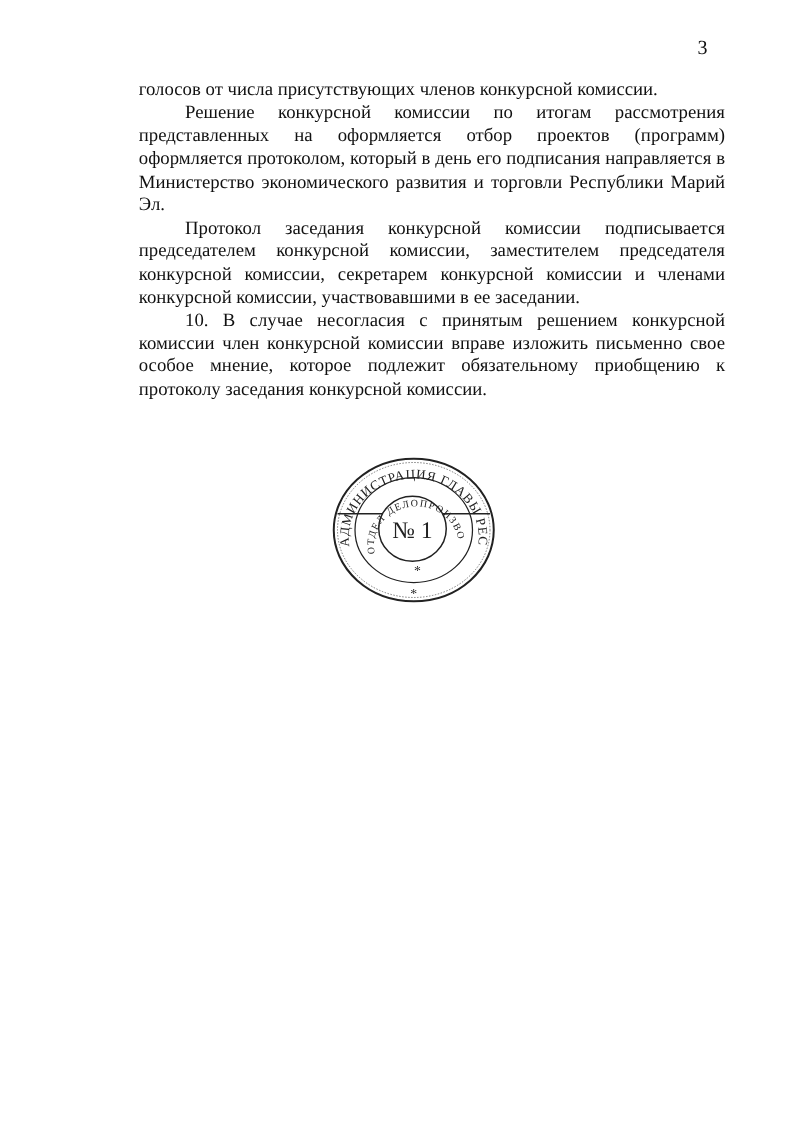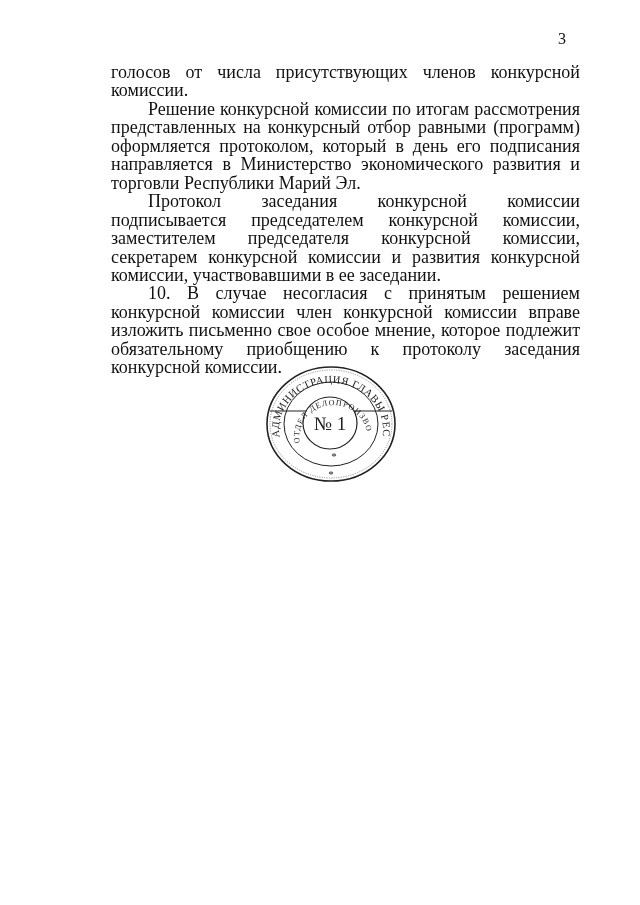--- a/index.html
+++ b/index.html
@@ -20,21 +20,21 @@
       left: 558px;
       top: 30px;
       font-size: 16px;
       line-height: 18px;
     }
     .body-text {
       position: absolute;
       left: 111px;
       top: 63px;
       width: 469px;
-      font-size: 18px;
+      font-size: 15px;
       line-height: 18.45px;
     }
     .body-text p {
       margin: 0;
       text-align: justify;
       text-align-last: left;
       text-indent: 37px;
     }
     .body-text p.no-indent {
       text-indent: 0;
@@ -56,22 +56,22 @@
       fill: #222222;
     }
   </style>
 </head>
 <body>
 
 <div class="page-number">3</div>
 
 <div class="body-text">
   <p class="no-indent">голосов от числа присутствующих членов конкурсной комиссии.</p>
-  <p>Решение конкурсной комиссии по итогам рассмотрения представленных на конкурсный отбор равными (программ) оформляется протоколом, который в день его подписания направляется в Министерство экономического развития и торговли Республики Марий Эл.</p>
-  <p>Протокол заседания конкурсной комиссии подписывается председателем конкурсной комиссии, заместителем председателя конкурсной комиссии, секретарем конкурсной комиссии и развития конкурсной комиссии, участвовавшими в ее заседании.</p>
+  <p>Решение конкурсной комиссии по итогам рассмотрения представленных на оформляется отбор проектов (программ) оформляется протоколом, который в день его подписания направляется в Министерство экономического развития и торговли Республики Марий Эл.</p>
+  <p>Протокол заседания конкурсной комиссии подписывается председателем конкурсной комиссии, заместителем председателя конкурсной комиссии, секретарем конкурсной комиссии и членами конкурсной комиссии, участвовавшими в ее заседании.</p>
   <p>10. В случае несогласия с принятым решением конкурсной комиссии член конкурсной комиссии вправе изложить письменно свое особое мнение, которое подлежит обязательному приобщению к протоколу заседания конкурсной комиссии.</p>
 </div>
 
 <div class="stamp">
   <svg viewBox="0 0 134 120" xmlns="http://www.w3.org/2000/svg">
     <defs>
       <path id="outerArc" d="M 16 74 A 52 47 0 1 1 118 74" fill="none"></path>
       <path id="innerArc" d="M 36 78 A 33 30 0 1 1 102 64" fill="none"></path>
     </defs>
 

